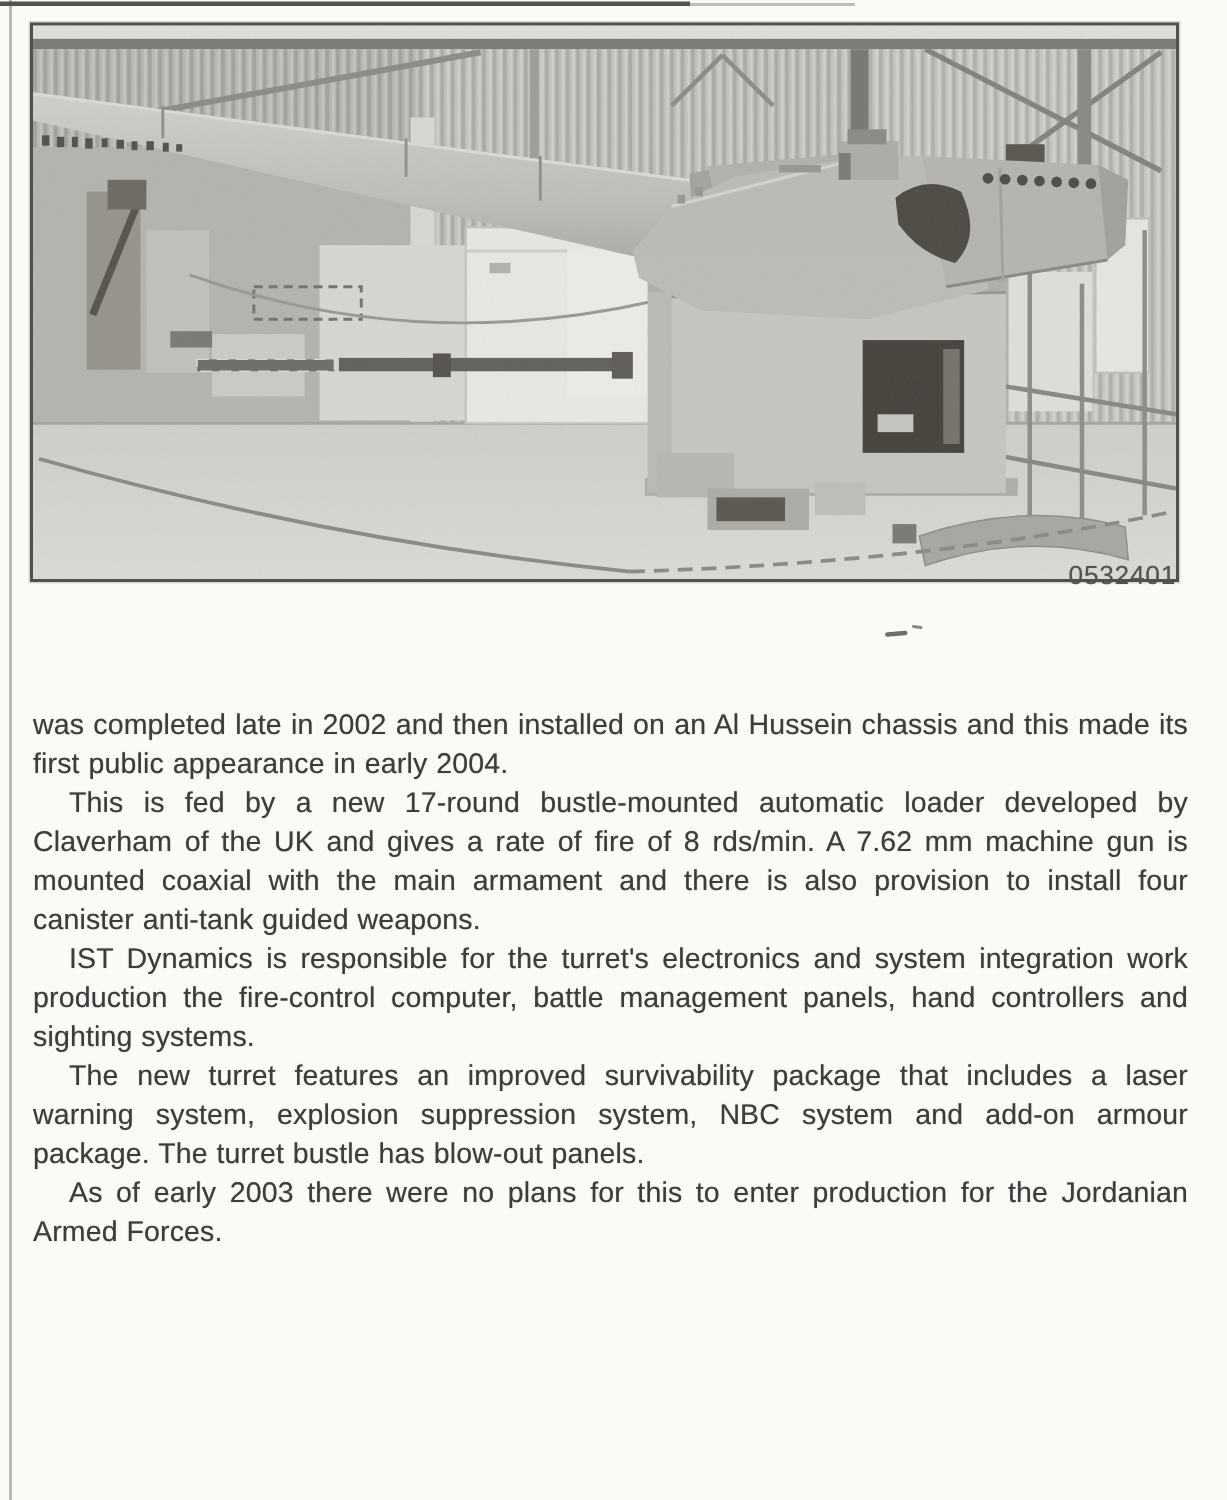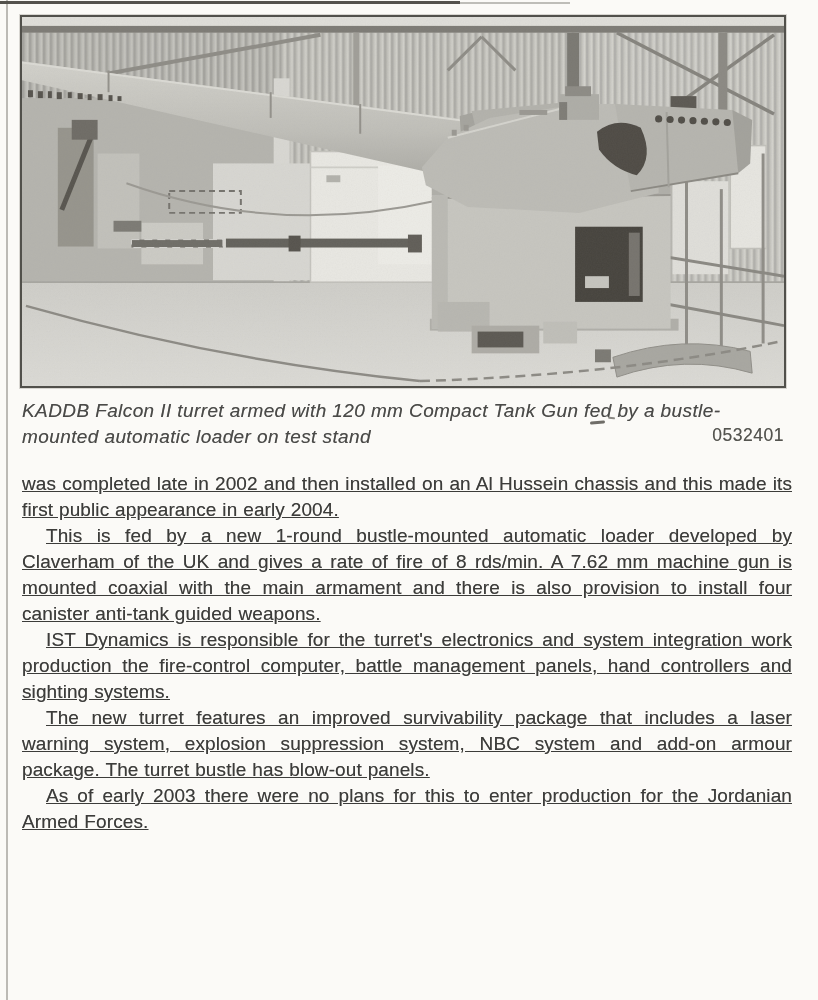--- a/index.html
+++ b/index.html
@@ -36,21 +36,21 @@
     position:absolute;left:586px;top:19px;width:7px;height:2px;
     background:#8a8883;border-radius:2px;transform:rotate(8deg);
   }
   
   .body-copy{
     position:absolute;left:22px;top:471px;width:770px;
     font-size:19px;line-height:26px;color:#3c3c3a;
     text-align:justify;letter-spacing:.1px;word-spacing:.5px;
     text-shadow:0 0 .6px rgba(60,60,58,.55);
   }
-  .body-copy p{margin:0;text-decoration:underline;}
+  .body-copy p{margin:0;}
   .body-copy p.indent{text-indent:24px;}
 </style>
 </head>
 <body>
 
 <div class="page">
 
   <div class="edge-line"></div>
   <div class="top-rule"></div>
   <div class="top-rule-ext"></div>
@@ -199,27 +199,26 @@
         <rect x="432" y="114" width="5" height="6" fill="#9a9892"></rect>
         <rect x="444" y="109" width="5" height="6" fill="#9a9892"></rect>
         <rect x="500" y="94" width="28" height="5" fill="#9a9892"></rect>
       </g>
 
       <rect x="0" y="0" width="766" height="373" filter="url(#grain)" opacity="0.9"></rect>
     </svg>
   </figure>
 
   <div class="caption">
-    <span>KADDB Falcon II turret armed with 120 mm Compact Tank Gun fed by a bustle-mounted automatic loader on test stand</span>
     <span class="caption-mark"></span>
     <span class="caption-mark2"></span>
     <span class="photo-ref">0532401</span>
   </div>
 
   <section class="body-copy">
     <p>was completed late in 2002 and then installed on an Al Hussein chassis and this made its first public appearance in early 2004.</p>
-    <p class="indent">This is fed by a new 1-round bustle-mounted automatic loader developed by Claverham of the UK and gives a rate of fire of 8 rds/min. A 7.62 mm machine gun is mounted coaxial with the main armament and there is also provision to install four canister anti-tank guided weapons.</p>
+    <p class="indent">This is fed by a new 17-round bustle-mounted automatic loader developed by Claverham of the UK and gives a rate of fire of 8 rds/min. A 7.62 mm machine gun is mounted coaxial with the main armament and there is also provision to install four canister anti-tank guided weapons.</p>
     <p class="indent">IST Dynamics is responsible for the turret's electronics and system integration work production the fire-control computer, battle management panels, hand controllers and sighting systems.</p>
     <p class="indent">The new turret features an improved survivability package that includes a laser warning system, explosion suppression system, NBC system and add-on armour package. The turret bustle has blow-out panels.</p>
     <p class="indent">As of early 2003 there were no plans for this to enter production for the Jordanian Armed Forces.</p>
   </section>
 
 </div>
 
 </body></html>

